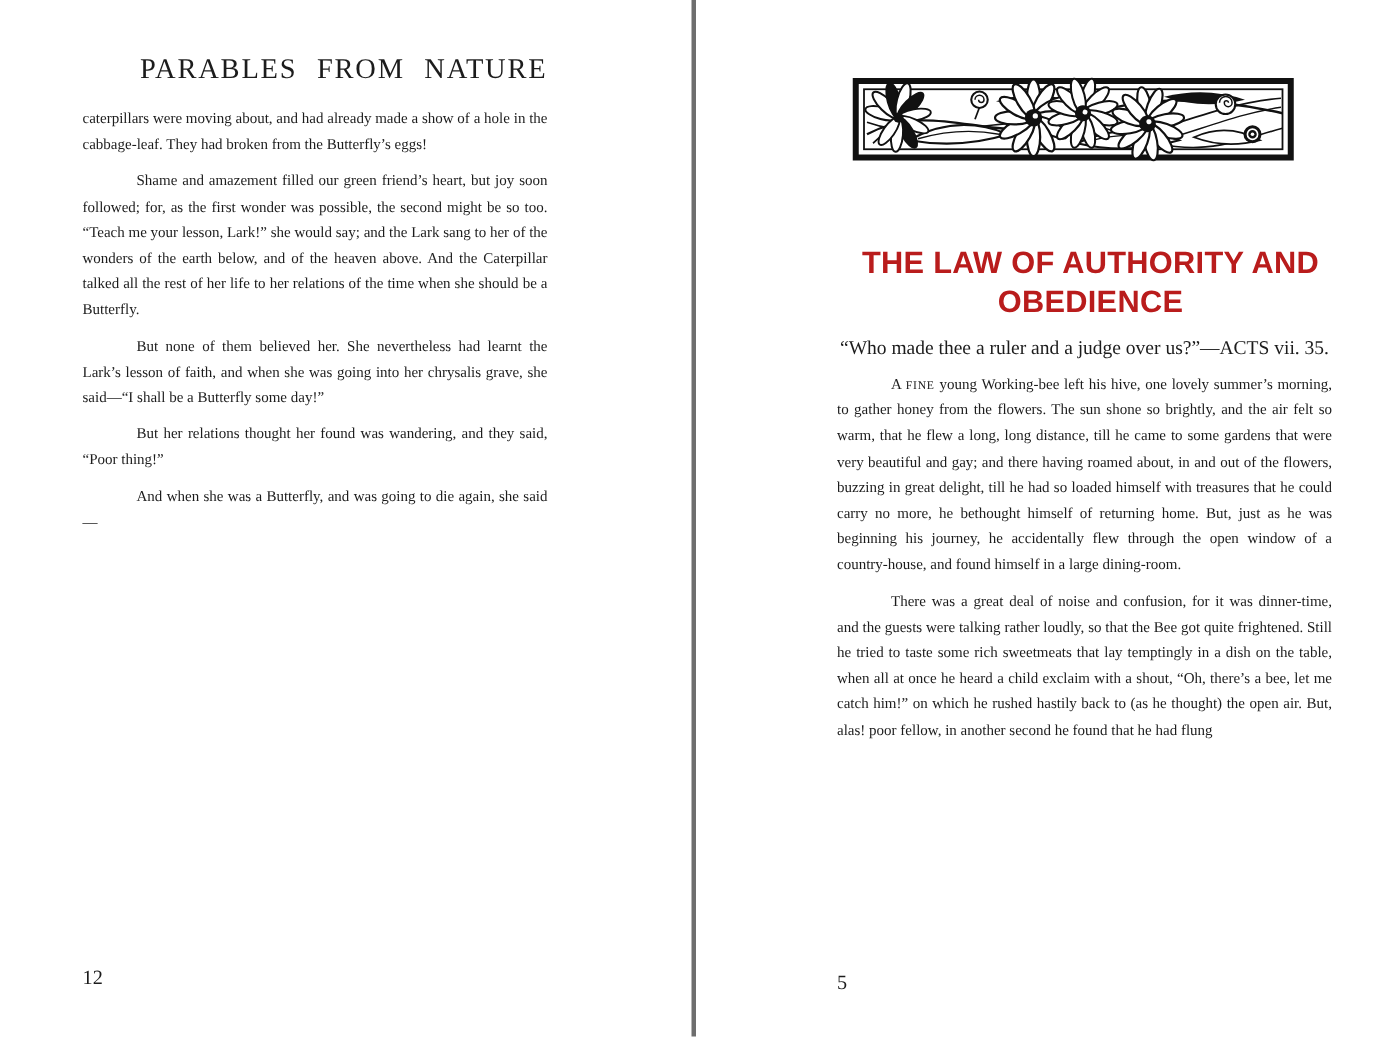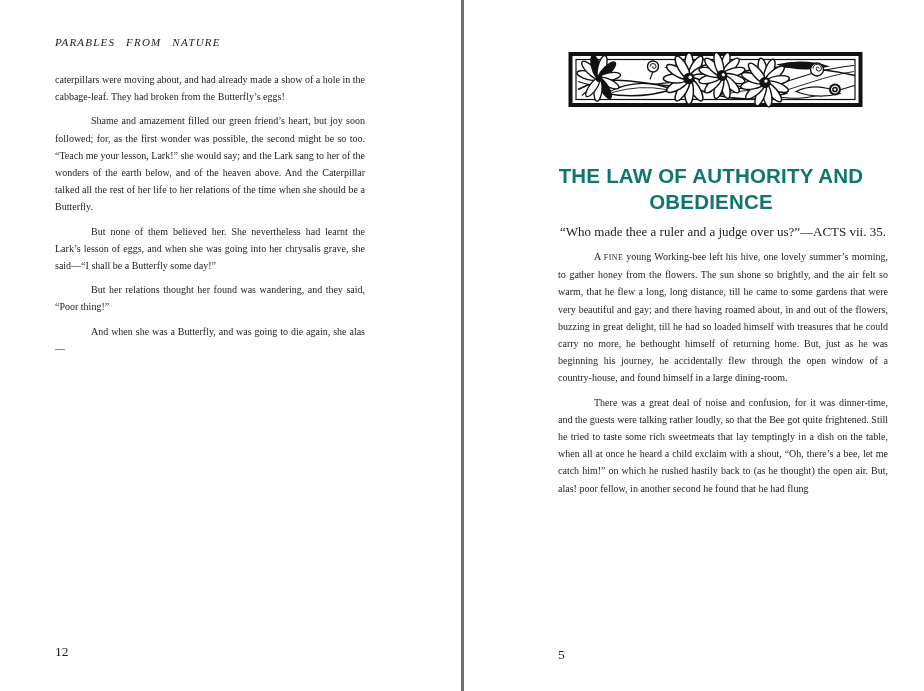--- a/index.html
+++ b/index.html
@@ -15,23 +15,22 @@
   .page { position: absolute; top: 0; height: 691px; }
   .page-left  { left: 0;   width: 461px; }
   .page-right { left: 464px; width: 460px; }
   .divider {
     position: absolute; left: 461px; top: 0;
     width: 3px; height: 691px;
     background: #6e6e6e;
   }
   .running-head {
     position: absolute; top: 36px; left: 55px; width: 310px;
-    text-align: left;
-    font-style: italic;
-    font-size: 11px;
+    text-align: right;
+    font-size: 19px;
     letter-spacing: 1.2px;
     word-spacing: 7px;
   }
   .text-block { position: absolute; left: 55px; top: 71px; width: 310px; }
   .page-right .text-block { left: 94px; top: 248px; width: 330px; }
   .para {
     margin: 0 0 7px 0;
     font-size: 10px;
     line-height: 17.2px;
     text-align: justify;
@@ -44,49 +43,49 @@
     text-align: left;
     font-size: 13.5px;
   }
   .page-right .page-number { left: 94px; width: 330px; top: 647px; }
   .ornament {
     position: absolute; left: 104px; top: 51px;
     width: 295px; height: 57px;
   }
   .ornament svg { display: block; width: 100%; height: 100%; }
   .chapter-title {
-    position: absolute; top: 163px; left: 72px; width: 350px;
+    position: absolute; top: 163px; left: 88px; width: 350px;
     margin: 0;
     text-align: center;
     font-family: "Liberation Sans", sans-serif;
     font-weight: bold;
     font-size: 20.5px;
     line-height: 26px;
     letter-spacing: 0.2px;
-    color: #0f766e;
+    color: #b91c1c;
   }
   .epigraph {
     position: absolute; top: 224px; left: 84px; width: 350px;
     text-align: center;
     font-size: 13px;
   }
 </style>
 </head>
 <body>
 
 <div>
 
   <section class="page page-left">
     <div class="running-head">PARABLES FROM NATURE</div>
     <div class="text-block">
       <p class="para no-indent">caterpillars were moving about, and had already made a show of a hole in the cabbage-leaf. They had broken from the Butterfly’s eggs!</p>
       <p class="para">Shame and amazement filled our green friend’s heart, but joy soon followed; for, as the first wonder was possible, the second might be so too. “Teach me your lesson, Lark!” she would say; and the Lark sang to her of the wonders of the earth below, and of the heaven above. And the Caterpillar talked all the rest of her life to her relations of the time when she should be a Butterfly.</p>
-      <p class="para">But none of them believed her. She nevertheless had learnt the Lark’s lesson of eggs, and when she was going into her chrysalis grave, she said—“I shall be a Butterfly some day!”</p>
+      <p class="para">But none of them believed her. She nevertheless had learnt the Lark’s lesson of faith, and when she was going into her chrysalis grave, she said—“I shall be a Butterfly some day!”</p>
       <p class="para">But her relations thought her found was wandering, and they said, “Poor thing!”</p>
-      <p class="para">And when she was a Butterfly, and was going to die again, she alas—</p>
+      <p class="para">And when she was a Butterfly, and was going to die again, she said—</p>
     </div>
     <div class="page-number">12</div>
   </section>
 
   <div class="divider"></div>
 
   <section class="page page-right">
 
     <div class="ornament">
       <svg viewBox="0 0 295 56" xmlns="http://www.w3.org/2000/svg">

